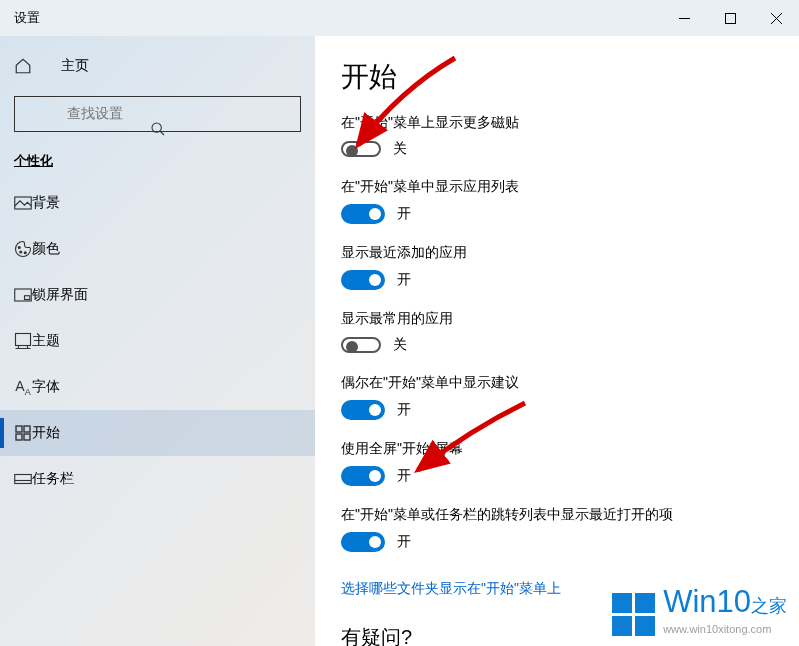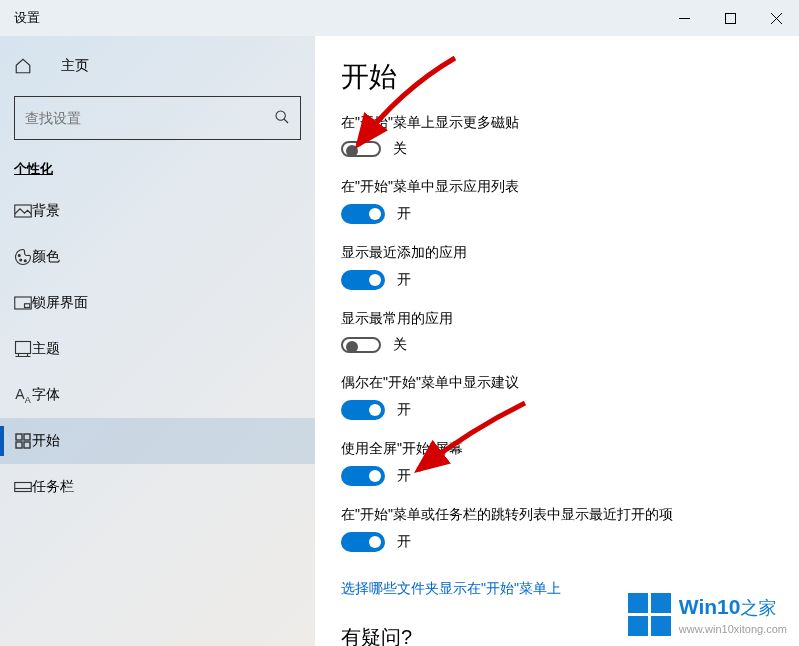--- a/index.html
+++ b/index.html
@@ -23,22 +23,22 @@
 .app { display: flex; height: calc(100% - 36px); }
 .sidebar {
   width: 315px; padding: 10px 0;
   background: linear-gradient(135deg, rgba(180,205,225,0.55), rgba(205,215,225,0.55) 40%, rgba(225,220,215,0.55));
   position: relative;
 }
 .home-row { display: flex; align-items: center; height: 40px; padding: 0 14px; gap: 29px; }
 .home-row .icon { width: 18px; display:flex; align-items:center; justify-content:center; }
 .search-wrap { padding: 10px 14px 16px; }
 .search {
-  height: 44px; border: 1px solid #333; background: transparent;
-  display: flex; align-items: center; padding: 8px 10px;
+  height: 36px; border: 1px solid #333; background: transparent;
+  display: flex; align-items: center; padding: 8px 10px; flex-direction: column;
 }
 .search input {
   flex: 1; background: transparent; border: none; outline: none;
   font-size: 14px; color: #555;
 }
 .search .sicon { color: #333; }
 .cat-title { padding: 4px 14px 10px; font-size: 13px; font-weight: 600; text-decoration: underline; }
 .nav-item {
   height: 46px; display: flex; align-items: center;
   padding: 0 14px; cursor: pointer;
@@ -72,21 +72,21 @@
 .toggle.on { background: #0078d4; }
 .toggle.on .knob { background: #fff; right: 4px; }
 .toggle-state { font-size: 14px; }
 .link { color: #0066cc; font-size: 14px; cursor: pointer; margin-top: 8px; display: inline-block; }
 .question { font-size: 20px; margin-top: 26px; }
 .arrow { position: absolute; z-index: 10; pointer-events: none; }
 .watermark { position: absolute; right: 12px; bottom: 10px; display:flex; align-items:flex-end; gap:8px; opacity:0.95; }
 .winlogo { display:grid; grid-template-columns:20px 20px; grid-template-rows:20px 20px; gap:3px; }
 .winlogo div { background:#0078d4; }
 .wm-text { color:#0078d4; font-size:18px; font-family:"Segoe UI",sans-serif; }
-.wm-text .big { font-size:21px; font-weight:700; }
+.wm-text .big { font-size:31px; font-weight:400; }
 .wm-url { color:#999; font-size:11px; }
 </style>
 </head>
 <body>
 
 <div class="titlebar">
   <span class="title">设置</span>
   <div class="winbtns">
     <div class="winbtn">
         <svg viewBox="0 0 11 11">

